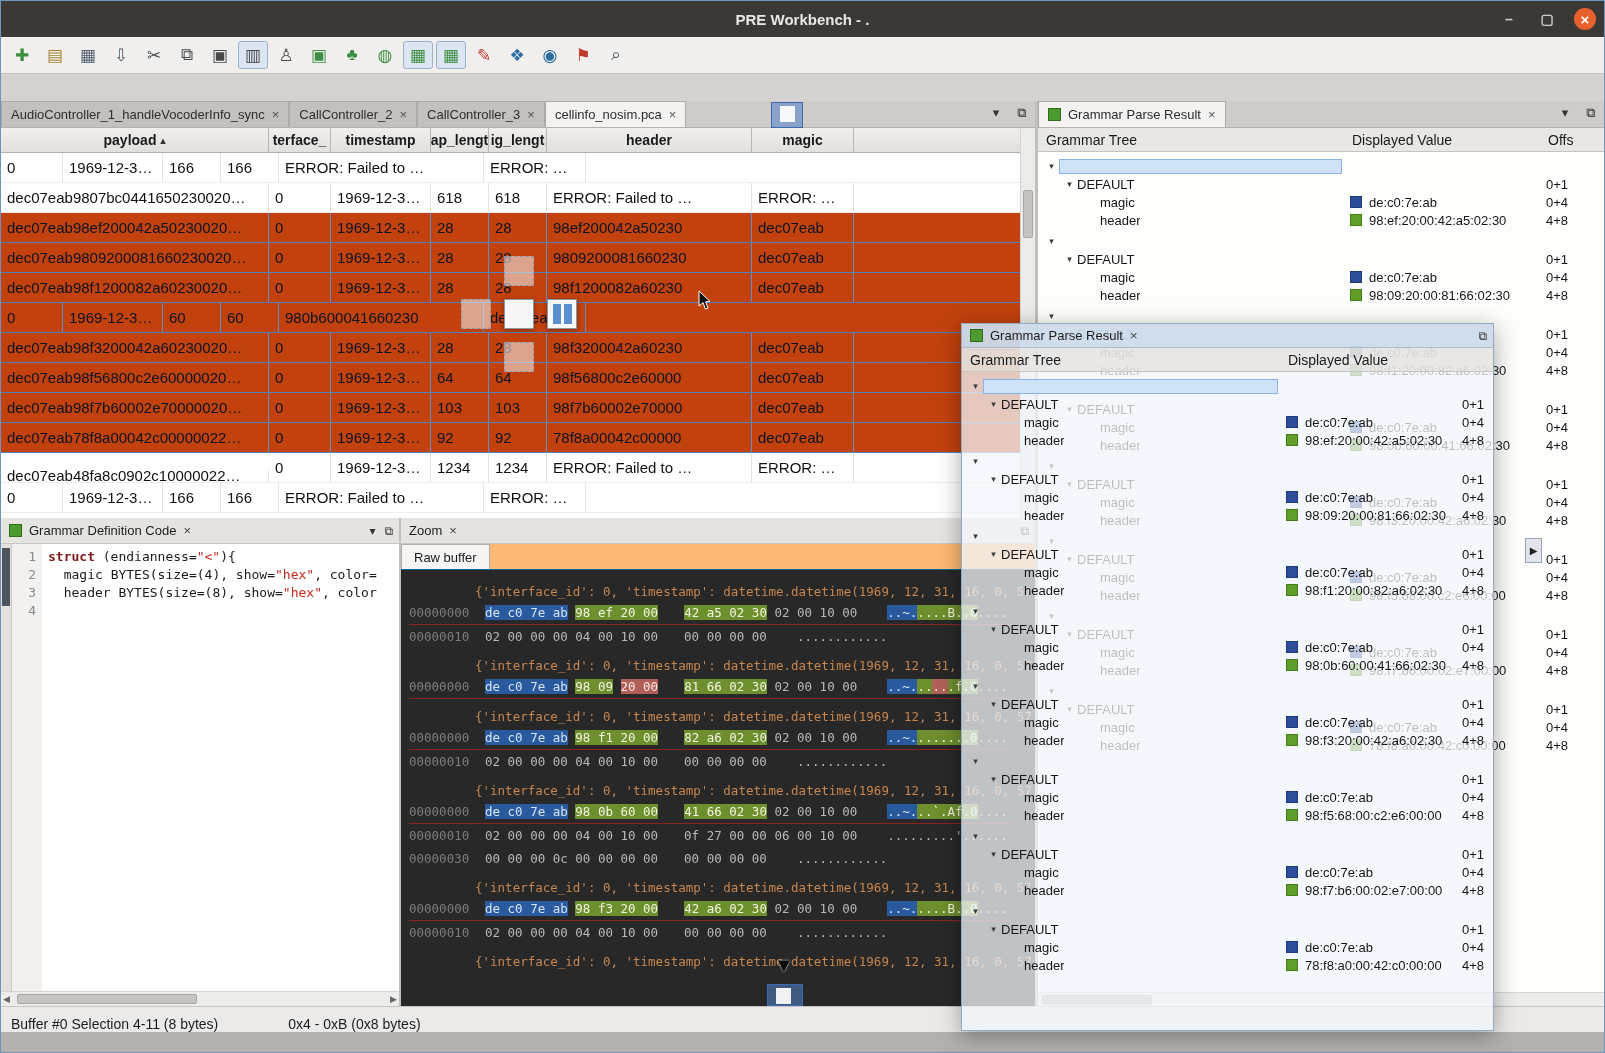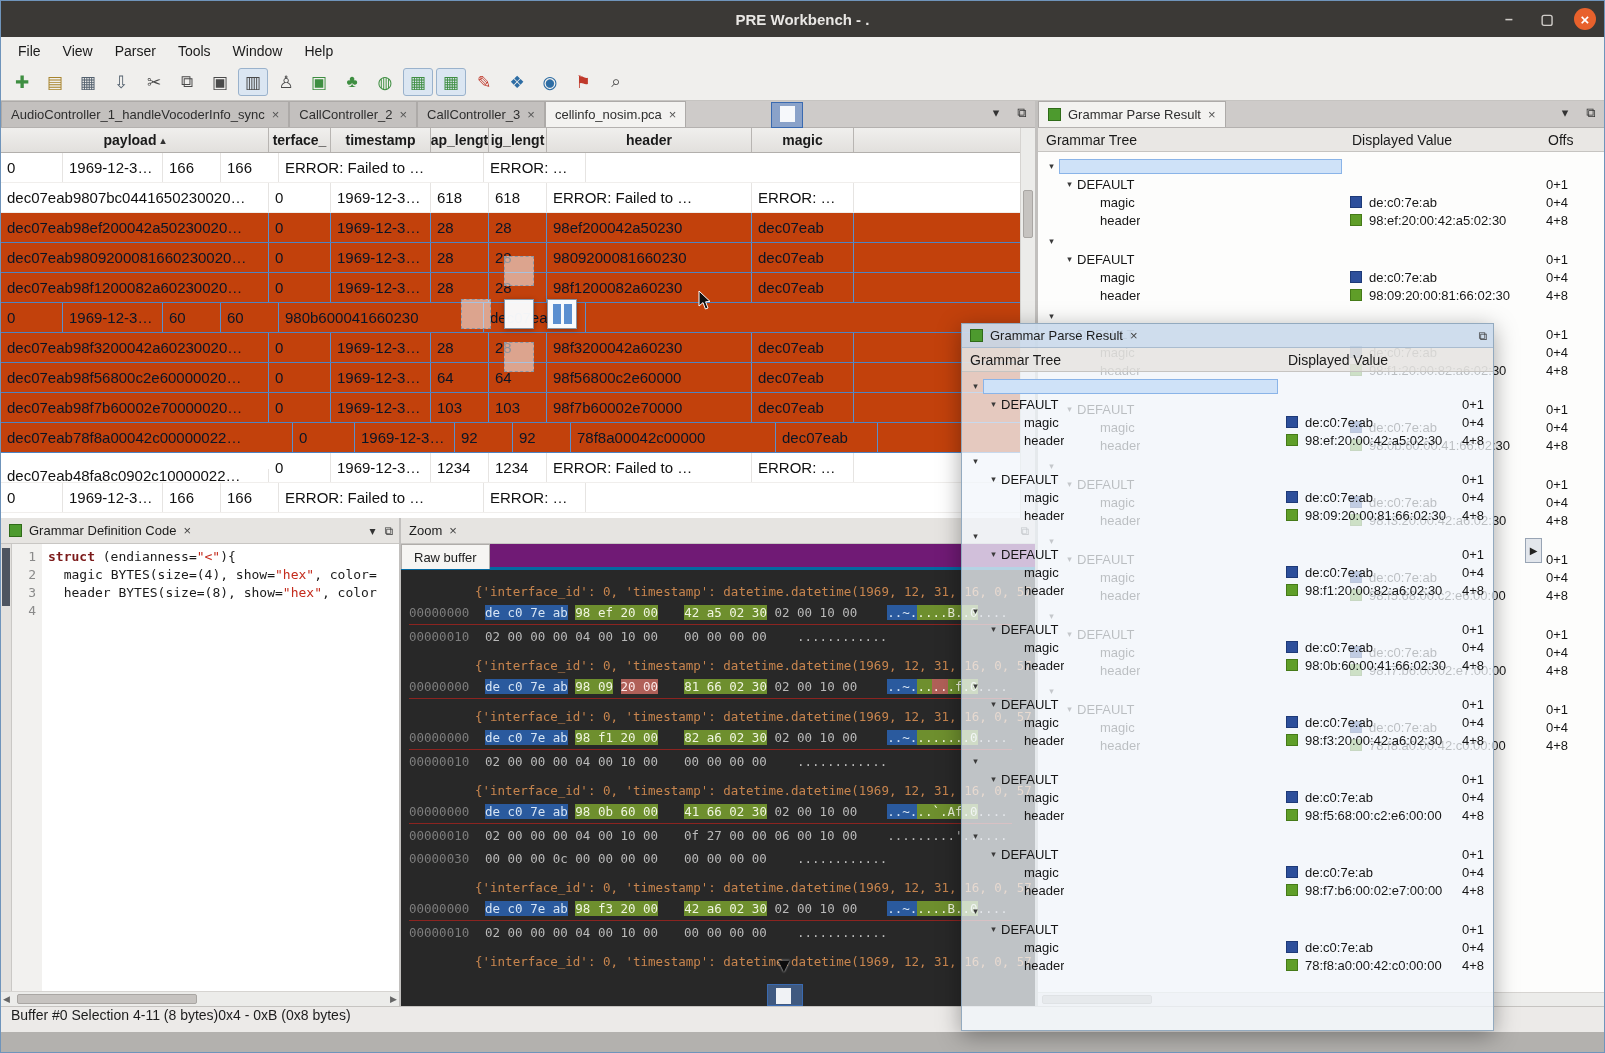--- a/index.html
+++ b/index.html
@@ -59,21 +59,21 @@
 .mini-block{margin:4px 1px;height:58px;background:#4e5560}
 .gutter{width:30px;background:#f2f1ef;color:#8a8a8a;text-align:right;padding:4px 6px 0 0;font:13px/18px "DejaVu Sans Mono",monospace}
 .code{flex:1;padding:4px 0 0 6px;font:13px/18px "DejaVu Sans Mono",monospace;white-space:pre}
 .seg-kw{color:#7c1a1a;font-weight:bold}
 .seg-s{color:#c42b1c}
 .seg-p,.seg-t{color:#1a1a1a}
 .h-scroll{height:15px;background:#ececea;border-top:1px solid #d6d4d1;position:relative;display:flex;align-items:center;justify-content:space-between;padding:0 2px;font-size:9px;color:#666}
 .h-thumb{position:absolute;left:16px;top:2px;width:180px;height:10px;background:#c6c3c0;border:1px solid #a9a6a3;border-radius:2px}
 
 .zoom-panel{flex:1;display:flex;flex-direction:column;min-width:0;background:#282828}
-.zoom-tabs{height:26px;background:#701a75;display:flex;border-bottom:3px solid #0369a1}
+.zoom-tabs{height:26px;background:#fdba74;display:flex;align-items:flex-end;border-bottom:1px solid #0369a1}
 .zoom-tab{height:25px;display:flex;align-items:center;padding:0 12px;font-size:13px;background:#f6f5f3;border:1px solid #b0adaa;border-bottom:none;color:#1c1c1c}
 .hex{flex:1;overflow:hidden;padding:4px 0 0 8px;font:12.5px/23px "DejaVu Sans Mono",monospace;color:#b9b9b9}
 .hexinfo{color:#c8854e;margin:10px 0 1px 66px;height:16px;line-height:16px;white-space:nowrap;overflow:hidden}
 .hexrow{white-space:nowrap;width:fit-content;padding-right:4px}
 .hexrow.first{border-bottom:1px solid #8b2420}
 .hexoff{color:#7e7e7e;display:inline-block;width:64px;margin-right:12px}
 .hexgroup{display:inline-block;margin-right:26px}
 .hexascii{display:inline-block;margin-left:4px}
 .hl-b{background:#2a5a9e;color:#d6e4f4}
 .hl-g{background:#6e8f2e;color:#f0f5e0}
@@ -99,21 +99,21 @@
 .dock-hscroll{height:14px;background:#ececea;border-top:1px solid #d6d4d1;position:relative}
 .dock-hthumb{position:absolute;left:4px;top:2px;width:110px;height:9px;background:#c6c3c0;border:1px solid #a9a6a3;border-radius:2px}
 
 
 .floating{position:absolute;left:960px;top:322px;width:533px;height:708px;z-index:40;border:1px solid #93aabf;box-shadow:0 5px 22px rgba(0,0,0,.35);display:flex;flex-direction:column;background:rgba(231,239,247,.55)}
 .floating .panel-titlebar{background:rgba(201,217,234,.88);border-bottom:1px solid #aabccf;height:24px}
 .floating .tree-header{background:rgba(230,228,225,.82)}
 .floating .tree-body{background:rgba(248,250,252,.45)}
 
 
-.statusbar{position:absolute;left:0;right:0;bottom:20px;height:26px;background:#eceae8;border-top:1px solid #c6c4c1;display:flex;align-items:flex-start;padding-left:10px;font-size:14px;color:#1c1c1c;}
+.statusbar{position:absolute;left:0;right:0;bottom:20px;height:26px;background:#eceae8;border-top:1px solid #c6c4c1;display:flex;align-items:flex-end;padding-left:10px;font-size:14px;color:#1c1c1c;gap:70px}
 .bottom-strip{position:absolute;left:0;right:0;bottom:0;height:20px;background:#b3b1ae}
 
 
 .guide{position:absolute;width:30px;height:30px;z-index:60}
 .guide.dashed{background:rgba(242,246,250,.55);border:1px dashed #8896a6}
 .guide.solid{background:rgba(250,252,254,.97);border:1px solid #8896a6;box-shadow:0 1px 5px rgba(0,0,0,.3)}
 .guide.split{background:#f8fafc;border:1px solid #8896a6;display:flex;align-items:center;justify-content:center;gap:3px;box-shadow:0 1px 5px rgba(0,0,0,.3)}
 .guide.split i{display:block;width:8px;height:20px;background:#5b8fd0}
 .ghost{position:absolute;z-index:60;background:rgba(82,130,200,.55);border:1px solid #3a6ab0}
 .ghost::after{content:"";position:absolute;left:8px;top:3px;width:15px;height:16px;background:rgba(255,255,255,.92)}
@@ -128,28 +128,20 @@
 
   <div class="titlebar">
     <span>PRE Workbench - .</span>
     <div class="win-controls">
       <div class="win-btn">–</div>
       <div class="win-btn">▢</div>
       <div class="win-btn close">×</div>
     </div>
   </div>
 
-  <div class="menubar" id="menubar">
-      <div class="menu-item">File</div>
-      <div class="menu-item">View</div>
-      <div class="menu-item">Parser</div>
-      <div class="menu-item">Tools</div>
-      <div class="menu-item">Window</div>
-      <div class="menu-item">Help</div>
-    </div>
 
   <div class="toolbar" id="toolbar">
       <div class="tool-btn" style="color: rgb(62, 142, 65);">✚</div>
       <div class="tool-btn" style="color: rgb(168, 132, 45);">▤</div>
       <div class="tool-btn" style="color: rgb(83, 96, 110);">▦</div>
       <div class="tool-btn" style="color: rgb(83, 96, 110);">⇩</div>
       <div class="tool-btn" style="color: rgb(74, 74, 74);">✂</div>
       <div class="tool-btn" style="color: rgb(74, 74, 74);">⧉</div>
       <div class="tool-btn" style="color: rgb(74, 74, 74);">▣</div>
       <div class="tool-btn pressed" style="color: rgb(74, 74, 74);">▥</div>
@@ -278,21 +270,21 @@
             <div class="tr selected">
               <div class="td" style="width: 268px;">dec07eab98f7b60002e70000020…</div>
               <div class="td" style="width: 62px;">0</div>
               <div class="td" style="width: 100px;">1969-12-3…</div>
               <div class="td" style="width: 58px;">103</div>
               <div class="td" style="width: 58px;">103</div>
               <div class="td" style="width: 205px;">98f7b60002e70000</div>
               <div class="td" style="width: 102px;">dec07eab</div>
             </div>
             <div class="tr selected">
-              <div class="td" style="width: 292px;">dec07eab78f8a00042c00000022…</div>
+              <div class="td" style="width: 268px;">dec07eab78f8a00042c00000022…</div>
               <div class="td" style="width: 62px;">0</div>
               <div class="td" style="width: 100px;">1969-12-3…</div>
               <div class="td" style="width: 58px;">92</div>
               <div class="td" style="width: 58px;">92</div>
               <div class="td" style="width: 205px;">78f8a00042c00000</div>
               <div class="td" style="width: 102px;">dec07eab</div>
             </div>
             <div class="tr">
               <div class="td" style="width: 268px; margin-top: 16px;">dec07eab48fa8c0902c10000022…</div>
               <div class="td" style="width: 62px;">0</div>

